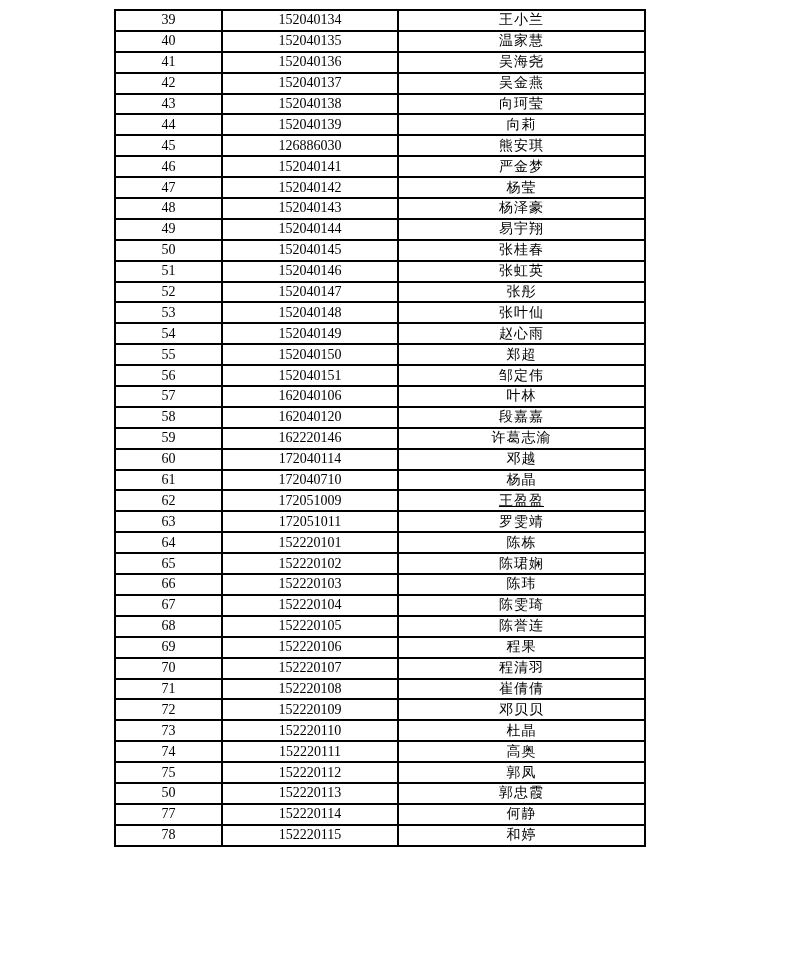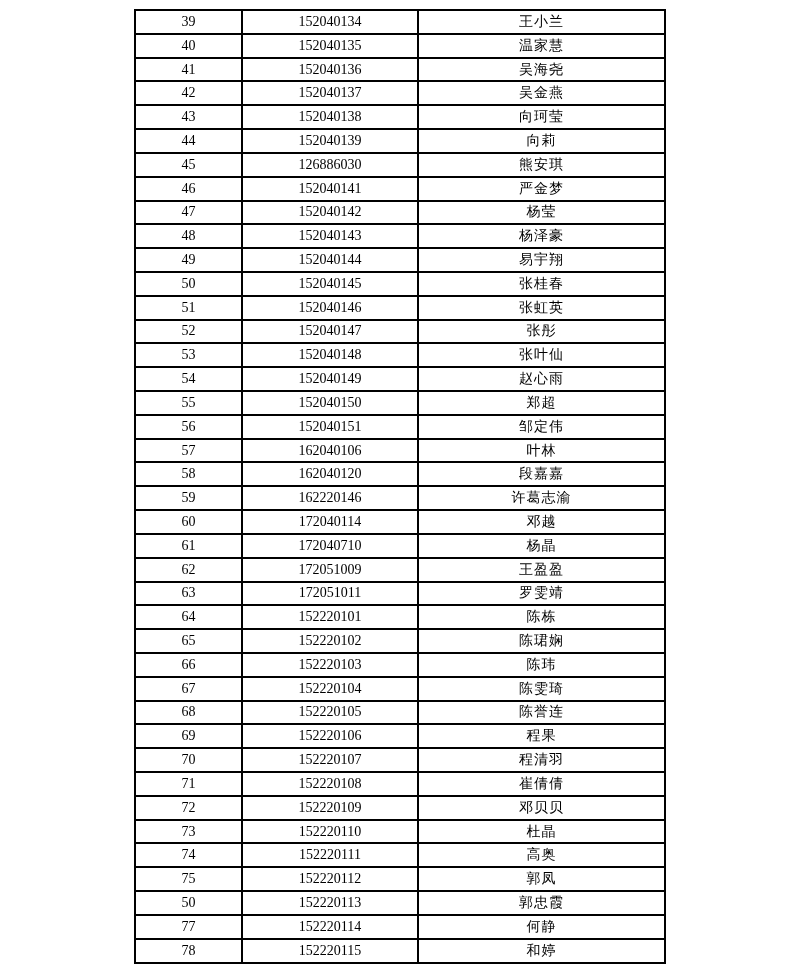--- a/index.html
+++ b/index.html
@@ -11,42 +11,43 @@
       position: relative;
       width: 793px;
       height: 977px;
       background: #ffffff;
       font-family: "Liberation Serif", "DejaVu Serif", serif;
       color: #000000;
       overflow: hidden;
     }
     table.roster {
       position: absolute;
-      left: 134px;
+      left: 114px;
       top: 9px;
       width: 530px;
-      height: 955px;
+      height: 838px;
       border-collapse: collapse;
       table-layout: fixed;
     }
     table.roster td {
       border: 2px solid #000000;
       text-align: center;
       vertical-align: middle;
       font-size: 14px;
       line-height: 1;
       padding: 0;
       white-space: nowrap;
       overflow: hidden;
     }
     td.name-cell {
       letter-spacing: 1px;
       border-radius: 6px;
     }
     td.underline {
+      text-decoration: underline;
     }
     col.c-seq  { width: 107px; }
     col.c-id   { width: 176px; }
     col.c-name { width: 247px; }
   </style>
 </head>
 <body>
 
 <div class="page">
   <table class="roster">

